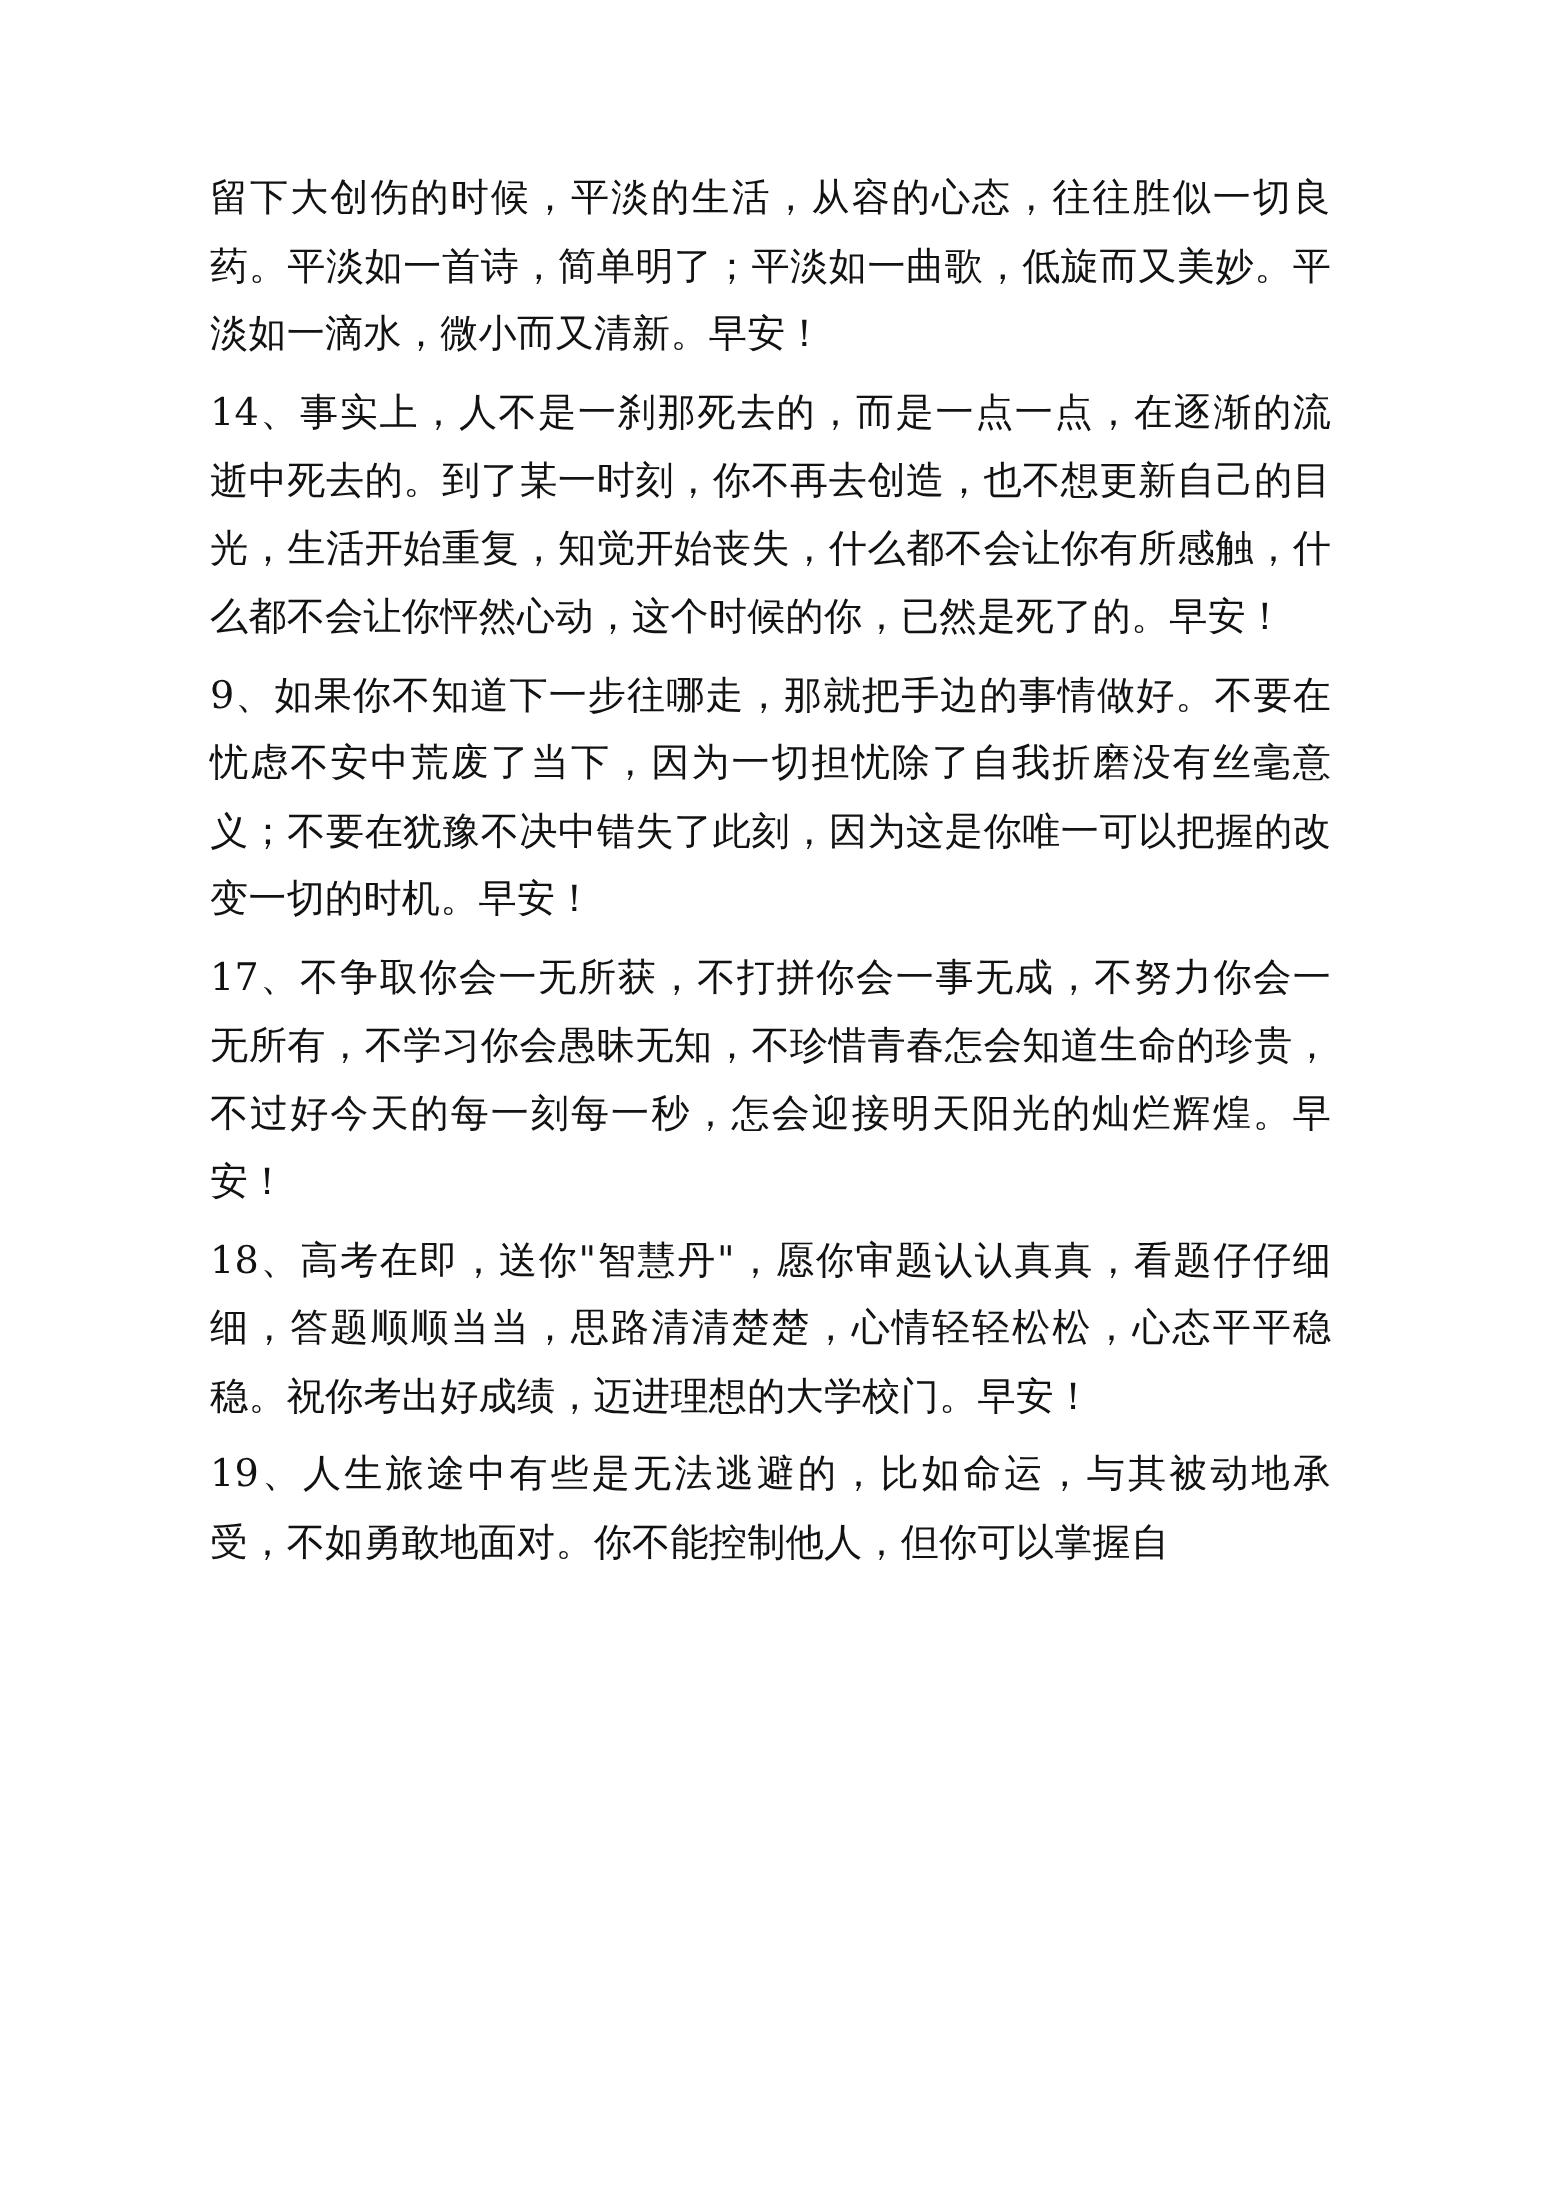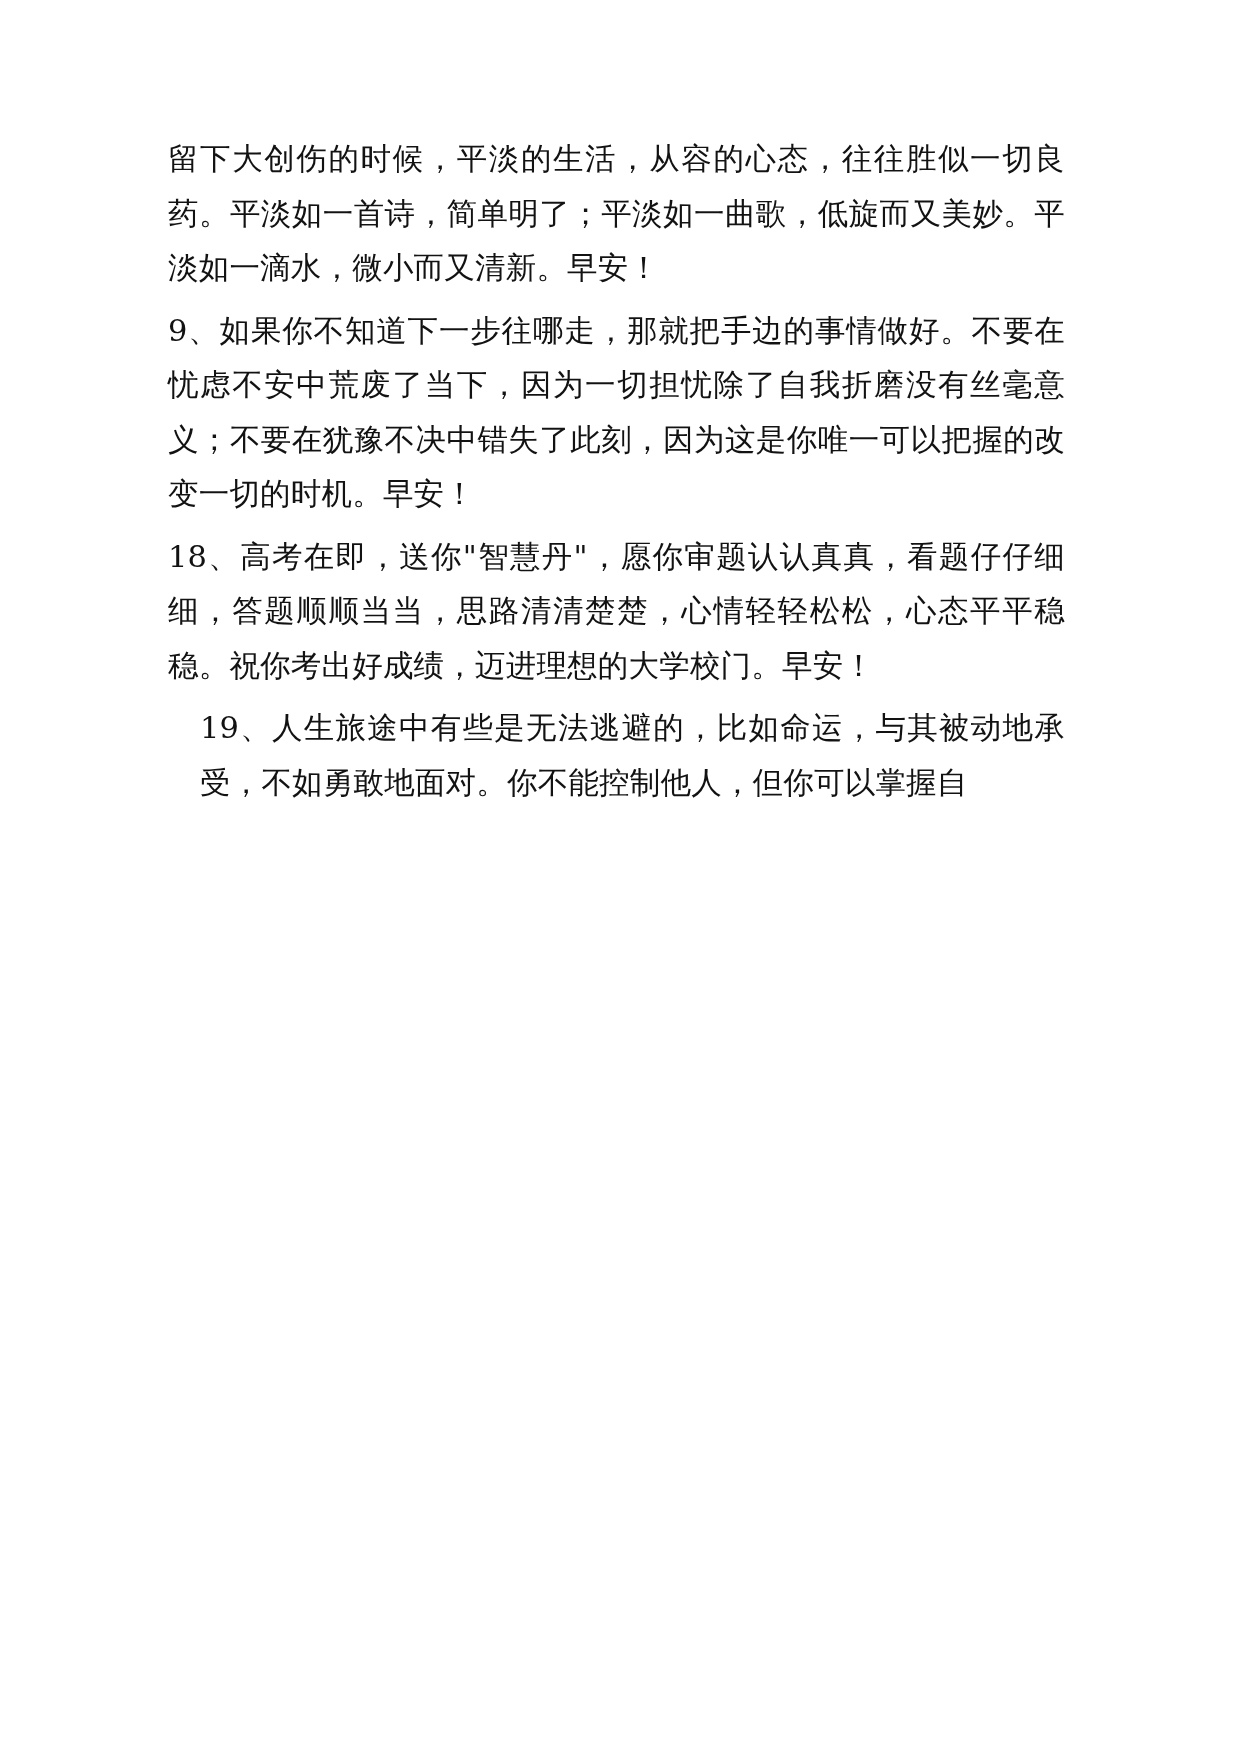--- a/index.html
+++ b/index.html
@@ -29,26 +29,27 @@
     font-size: 30.5px;
     line-height: 54.5px;
     letter-spacing: 0.2px;
     text-align: justify;
     text-justify: inter-ideograph;
     word-break: break-all;
     color: #121212;
   }
   .para:last-child {
     margin-bottom: 0;
-    margin-left: 32px;
   }
 </style>
 </head>
 <body>
 
 <div class="page">
   <div class="doc-body">
     <p class="para">留下大创伤的时候，平淡的生活，从容的心态，往往胜似一切良药。平淡如一首诗，简单明了；平淡如一曲歌，低旋而又美妙。平淡如一滴水，微小而又清新。早安！</p>
+    <p class="para">14、事实上，人不是一刹那死去的，而是一点一点，在逐渐的流逝中死去的。到了某一时刻，你不再去创造，也不想更新自己的目光，生活开始重复，知觉开始丧失，什么都不会让你有所感触，什么都不会让你怦然心动，这个时候的你，已然是死了的。早安！</p>
     <p class="para">9、如果你不知道下一步往哪走，那就把手边的事情做好。不要在忧虑不安中荒废了当下，因为一切担忧除了自我折磨没有丝毫意义；不要在犹豫不决中错失了此刻，因为这是你唯一可以把握的改变一切的时机。早安！</p>
+    <p class="para">17、不争取你会一无所获，不打拼你会一事无成，不努力你会一无所有，不学习你会愚昧无知，不珍惜青春怎会知道生命的珍贵，不过好今天的每一刻每一秒，怎会迎接明天阳光的灿烂辉煌。早安！</p>
     <p class="para">18、高考在即，送你"智慧丹"，愿你审题认认真真，看题仔仔细细，答题顺顺当当，思路清清楚楚，心情轻轻松松，心态平平稳稳。祝你考出好成绩，迈进理想的大学校门。早安！</p>
     <p class="para">19、人生旅途中有些是无法逃避的，比如命运，与其被动地承受，不如勇敢地面对。你不能控制他人，但你可以掌握自</p>
   </div>
 </div>
 
 </body></html>

